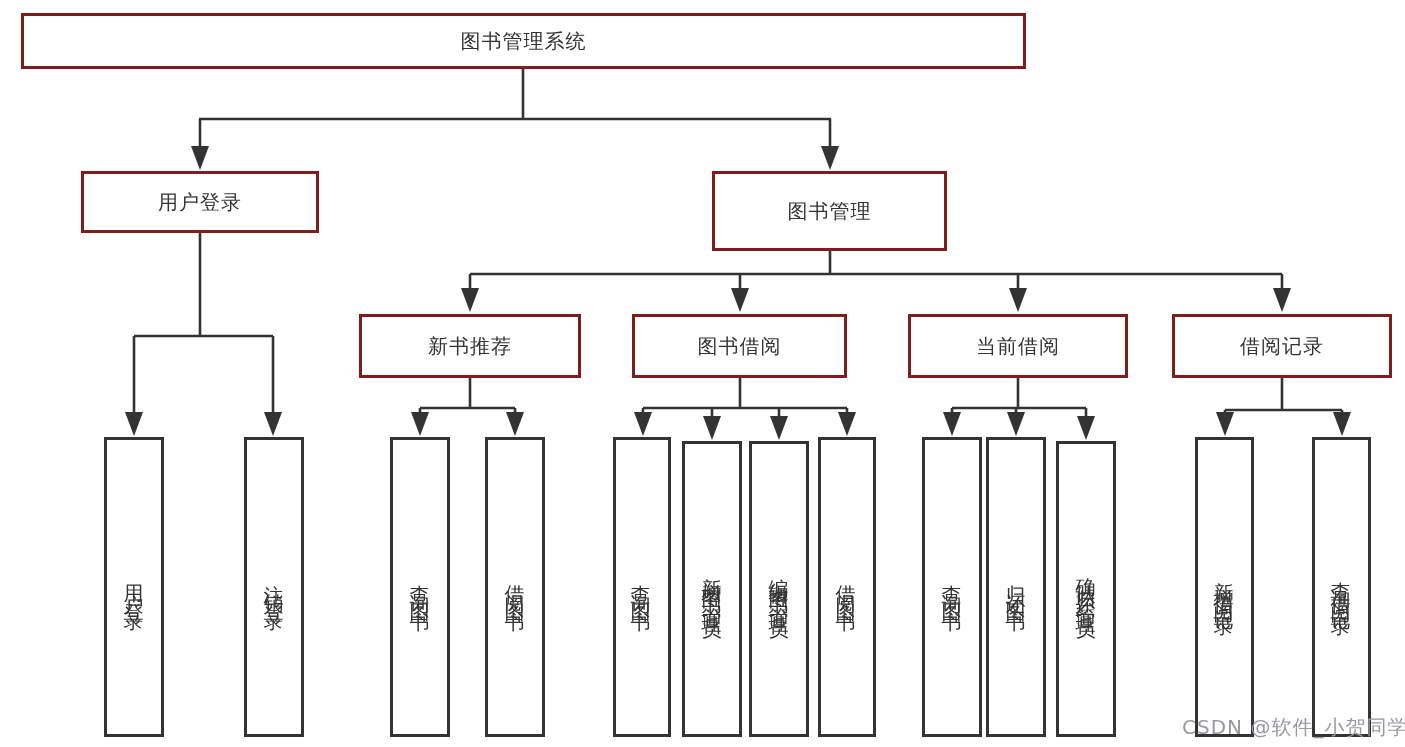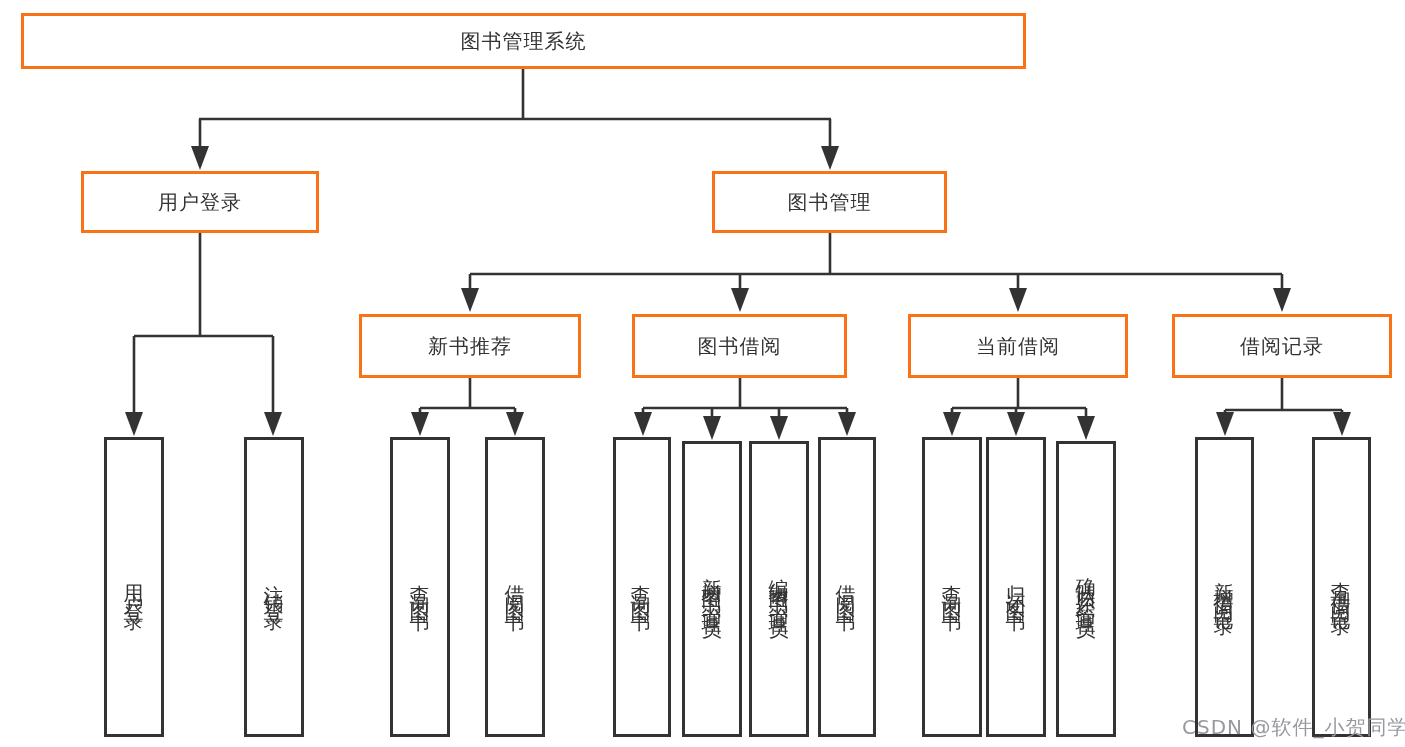--- a/index.html
+++ b/index.html
@@ -3,21 +3,21 @@
 <meta charset="utf-8">
 <style>
   html,body{margin:0;padding:0;background:#ffffff;}
   .canvas{
     position:relative;width:1405px;height:747px;background:#ffffff;
     font-family:"DejaVu Sans","Liberation Sans",sans-serif;
     color:#333333;overflow:hidden;
   }
   .wires{position:absolute;left:0;top:0;z-index:1;}
   .box{
-    position:absolute;box-sizing:border-box;border:3px solid #f97316;
+    position:absolute;box-sizing:border-box;border:3px solid #7f1d1d;
     background:#ffffff;z-index:2;display:flex;align-items:center;justify-content:center;
     font-size:20px;letter-spacing:1px;white-space:nowrap;
   }
   .vbox{
     position:absolute;box-sizing:border-box;border:3px solid #333333;
     background:#ffffff;z-index:2;
     writing-mode:vertical-rl;text-orientation:mixed;
     font-size:20px;letter-spacing:9px;text-align:center;line-height:54px;
     white-space:normal;
   }
@@ -58,21 +58,21 @@
       <polygon points="1007,412 1025,412 1016,436"></polygon>
       <polygon points="1077,416 1095,416 1086,440"></polygon>
       <polygon points="1216,412 1234,412 1225,436"></polygon>
       <polygon points="1333,412 1351,412 1342,436"></polygon>
     </g>
   </svg>
 
   <div class="box" style="left:21px;top:13px;width:1005px;height:56px">图书管理系统</div>
 
   <div class="box" style="left:81px;top:171px;width:238px;height:62px">用户登录</div>
-  <div class="box" style="left:712px;top:171px;width:235px;height:62px">图书管理</div>
+  <div class="box" style="left:712px;top:171px;width:235px;height:80px">图书管理</div>
 
   <div class="box" style="left:632px;top:314px;width:215px;height:64px">图书借阅</div>
   <div class="box" style="left:359px;top:314px;width:222px;height:64px">新书推荐</div>
   <div class="box" style="left:908px;top:314px;width:220px;height:64px">当前借阅</div>
   <div class="box" style="left:1172px;top:314px;width:220px;height:64px">借阅记录</div>
 
   <div class="vbox" style="left:104px;top:437px;width:60px;height:300px">用户登录</div>
   <div class="vbox" style="left:244px;top:437px;width:60px;height:300px">注销登录</div>
 
   <div class="vbox" style="left:390px;top:437px;width:60px;height:300px">查询图书</div>

